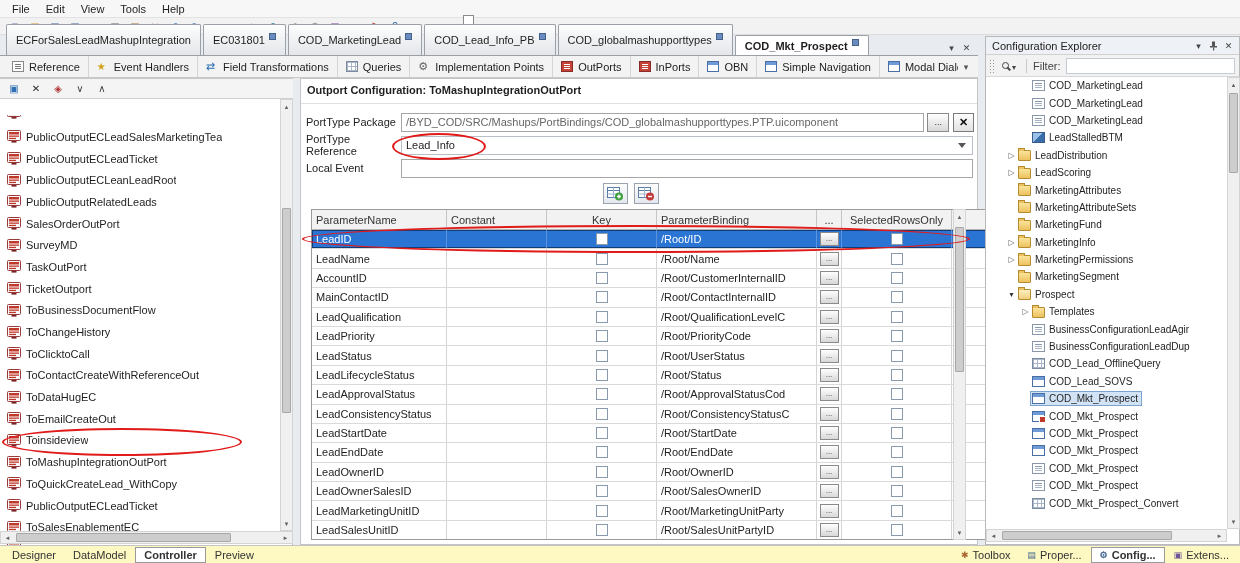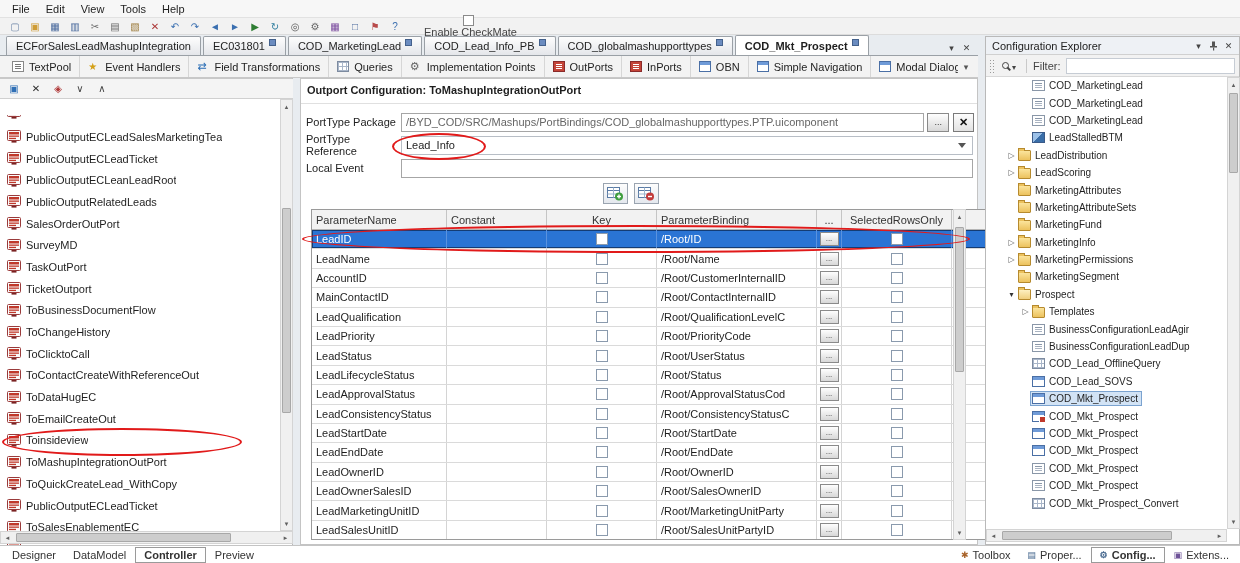--- a/index.html
+++ b/index.html
@@ -15,21 +15,21 @@
   .toolbar{position:absolute;left:0;top:18px;width:1240px;height:17px;background:#f2f2f2;border-bottom:1px solid #dcdcdc;display:flex;align-items:center;padding-left:6px;}
   .toolbar .icons{display:flex;align-items:center;}
   .tbi{display:inline-block;width:18px;height:15px;text-align:center;font-size:10px;line-height:15px;margin-right:2px;}
   .chkwrap{display:flex;align-items:center;margin-left:18px;flex-direction:column;}
   .chk{width:11px;height:11px;border:1px solid #8a8a8a;background:#fff;display:inline-block;margin-right:4px;}
   .chk-label{color:#444;}
 
   
   .doctabs{position:absolute;left:0;top:36px;width:978px;height:20px;display:flex;align-items:flex-end;background:#e8ecf0;border-bottom:1px solid #9aa0a6;}
   .dtabs{display:flex;align-items:flex-end;padding-left:6px;flex:1;overflow:hidden;}
-  .dtab{display:inline-flex;align-items:center;height:19px;padding:0 9px;margin-right:2px;border:1px solid #9aa0a6;border-bottom:none;border-radius:2px 2px 0 0;background:linear-gradient(#fdfdfd,#e4e6ea);white-space:nowrap;cursor:default;}
+  .dtab{display:inline-flex;align-items:center;height:31px;padding:0 9px;margin-right:2px;border:1px solid #9aa0a6;border-bottom:none;border-radius:2px 2px 0 0;background:linear-gradient(#fdfdfd,#e4e6ea);white-space:nowrap;cursor:default;}
   .dtab.active{background:#fff;font-weight:bold;height:20px;}
   .dtab.badge::after{content:"";display:inline-block;width:5px;height:5px;background:#6b8cc0;border:1px solid #44618c;margin-left:4px;margin-bottom:7px;}
   .dt-controls{display:flex;align-items:center;padding:0 4px;}
   .hicon{display:inline-flex;align-items:center;justify-content:center;width:15px;height:14px;font-size:9px;color:#444;cursor:default;}
   .hicon.chev::before{content:"▾";}
   .hicon.closex::before{content:"✕";}
 
   
   .ribbon{position:absolute;left:0;top:56px;width:978px;height:22px;background:#f3f3f3;border-bottom:1px solid #c8c8c8;display:flex;align-items:center;}
   .ritems{display:flex;align-items:center;height:100%;padding-left:4px;flex:1;overflow:hidden;}
@@ -141,21 +141,21 @@
   .ic-window-colored::before{content:"";position:absolute;left:0;right:0;top:0;height:3px;background:#6f9bd8;}
   .ic-window-colored::after{content:"";position:absolute;right:-2px;bottom:-2px;width:5px;height:5px;background:#c0392b;border:1px solid #fff;}
   .ic-btm{background:linear-gradient(135deg,#9cc1e8 50%,#3a6ea8 50%);border:1px solid #3a5a88;}
   .rbody{display:inline-flex;align-items:center;padding:1px 3px 1px 1px;}
   .rrow.selected .rbody{background:#d2e3f5;box-shadow:0 0 0 1px #7ba3d0;}
   .rp-vscroll{left:241px;top:40px;height:452px;}
   .rp-vscroll .strack{top:13px;bottom:13px;}
   .rp-hscroll{left:0;top:492px;width:241px;}
 
   
-  .bottombar{position:absolute;left:0;top:545px;width:1240px;height:18px;background:#ffffff;border-top:1px solid #c4c4c4;display:flex;align-items:center;justify-content:space-between;}
+  .bottombar{position:absolute;left:0;top:545px;width:1240px;height:18px;background:#fef9c3;border-top:1px solid #c4c4c4;display:flex;align-items:center;justify-content:space-between;}
   .btabs-left{display:flex;align-items:center;padding-left:4px;height:100%;}
   .btabs-right{display:flex;align-items:center;height:100%;padding-right:2px;}
   .btab{display:inline-flex;align-items:center;height:16px;padding:0 8px;margin-right:1px;color:#333;cursor:default;white-space:nowrap;}
   .btab.active{background:#fff;border:1px solid #9a9a9a;font-weight:bold;}
   .bticon{display:inline-block;margin-right:4px;font-size:9px;}
 
   
   .annotation{position:absolute;border:2px solid #e11a1a;border-radius:50%;pointer-events:none;z-index:50;}
 </style>
 </head>
@@ -233,21 +233,21 @@
       <span class="hicon chev"></span>
       <span class="hicon closex"></span>
     </span>
   </div>
 
   <div class="ribbon">
     <div class="ritems">
 
         <span class="ritem">
           <span class="mini ic-textpool"></span>
-          <span>TextPool</span>
+          <span>Reference</span>
         </span>
 
         <span class="ritem">
           <span class="mini ic-event"></span>
           <span>Event Handlers</span>
         </span>
 
         <span class="ritem">
           <span class="mini ic-transform"></span>
           <span>Field Transformations</span>

